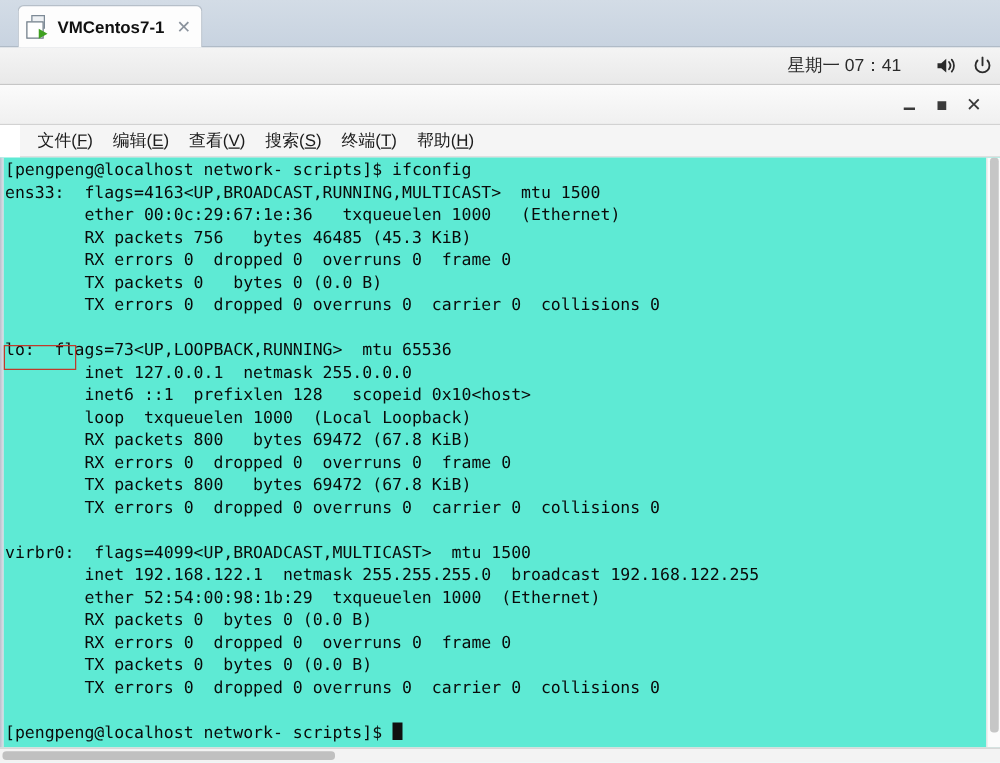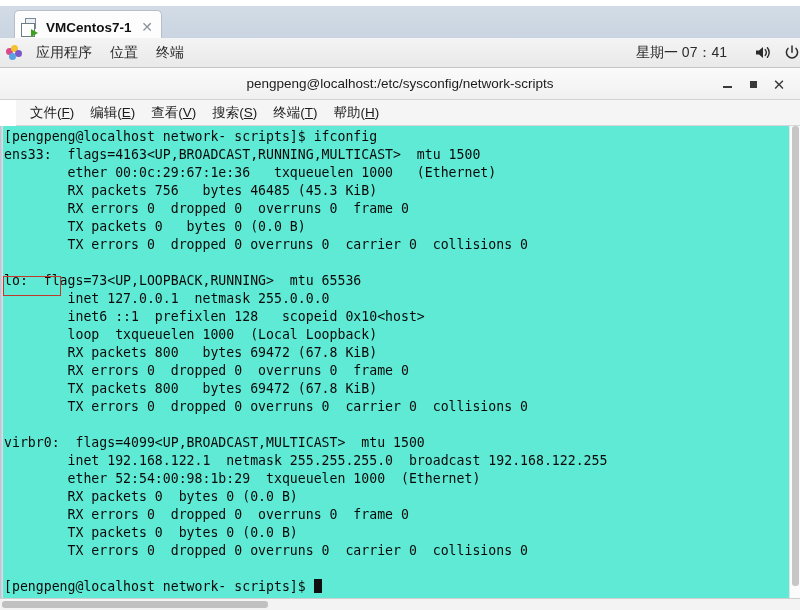--- a/index.html
+++ b/index.html
@@ -17,21 +17,20 @@
 
   
   .vm-tabstrip {
     position: absolute;
     left: 0; top: 0;
     width: 800px; height: 38px;
     background: #cfd9e4;
     background: linear-gradient(to bottom, #d3dce6 0%, #c8d3e0 100%);
     border-bottom: 1px solid #9aa8b8;
     box-sizing: border-box;
-    margin-top: 6px;
   }
   .vm-tab {
     position: absolute;
     left: 14px; top: 4px;
     height: 34px;
     width: 148px;
     background: #fdfdfd;
     border: 1px solid #b6bfc9;
     border-bottom: none;
     border-radius: 5px 5px 0 0;
@@ -114,21 +113,21 @@
     font-size: 14px;
     color: #2b2b2b;
     padding: 2px 9px;
     cursor: default;
     white-space: nowrap;
   }
   .gp-right {
     margin-left: auto;
     display: flex;
     align-items: center;
-    padding-right: 0;
+    padding-right: 6px;
   }
   .gp-clock {
     font-size: 14px;
     color: #2b2b2b;
     white-space: nowrap;
     margin-right: 16px;
   }
   .gp-icon { margin-left: 12px; display:flex; align-items:center; }
   .gp-icon svg { display: block; }
 
@@ -277,31 +276,20 @@
       <span class="sq-back"></span>
       <span class="sq-front"></span>
       <span class="play"></span>
     </span>
     <span class="vm-tab-label">VMCentos7-1</span>
     <span class="vm-tab-close">✕</span>
   </div>
 </div>
 
 <div class="gnome-panel">
-  <div class="gp-left">
-    <span class="gp-apps-icon">
-      <i></i>
-        <i></i>
-        <i></i>
-        <i></i>
-    </span>
-    <span class="gp-item">应用程序</span>
-    <span class="gp-item">位置</span>
-    <span class="gp-item">终端</span>
-  </div>
   <div class="gp-right">
     <span class="gp-clock">星期一 07：41</span>
     <span class="gp-icon">
       <svg width="17" height="15" viewBox="0 0 17 15">
         <path d="M1 5.5 h3 L8 2 v11 L4 9.5 H1 Z" fill="#2b2b2b"></path>
         <path d="M10.2 4.6 a4.6 4.6 0 0 1 0 5.8" stroke="#2b2b2b" stroke-width="1.4" fill="none" stroke-linecap="round"></path>
         <path d="M12.4 2.7 a7.4 7.4 0 0 1 0 9.6" stroke="#2b2b2b" stroke-width="1.4" fill="none" stroke-linecap="round"></path>
       </svg>
     </span>
     <span class="gp-icon">
@@ -309,21 +297,20 @@
         <path d="M4 3.4 a5.6 5.6 0 1 0 8 0" stroke="#2b2b2b" stroke-width="1.5" fill="none" stroke-linecap="round"></path>
         <line x1="8" y1="1" x2="8" y2="7.2" stroke="#2b2b2b" stroke-width="1.5" stroke-linecap="round"></line>
       </svg>
     </span>
   </div>
 </div>
 
 <div class="term-window">
 
   <div class="term-titlebar">
-    <span class="term-title">pengpeng@localhost:/etc/sysconfig/network-scripts</span>
     <div class="win-btns">
       <span class="win-btn">
           <span class="min-bar"></span>
         </span>
       <span class="win-btn">
           <span class="max-sq"></span>
         </span>
       <span class="win-btn">
           <span class="close-x">✕</span>
         </span>

